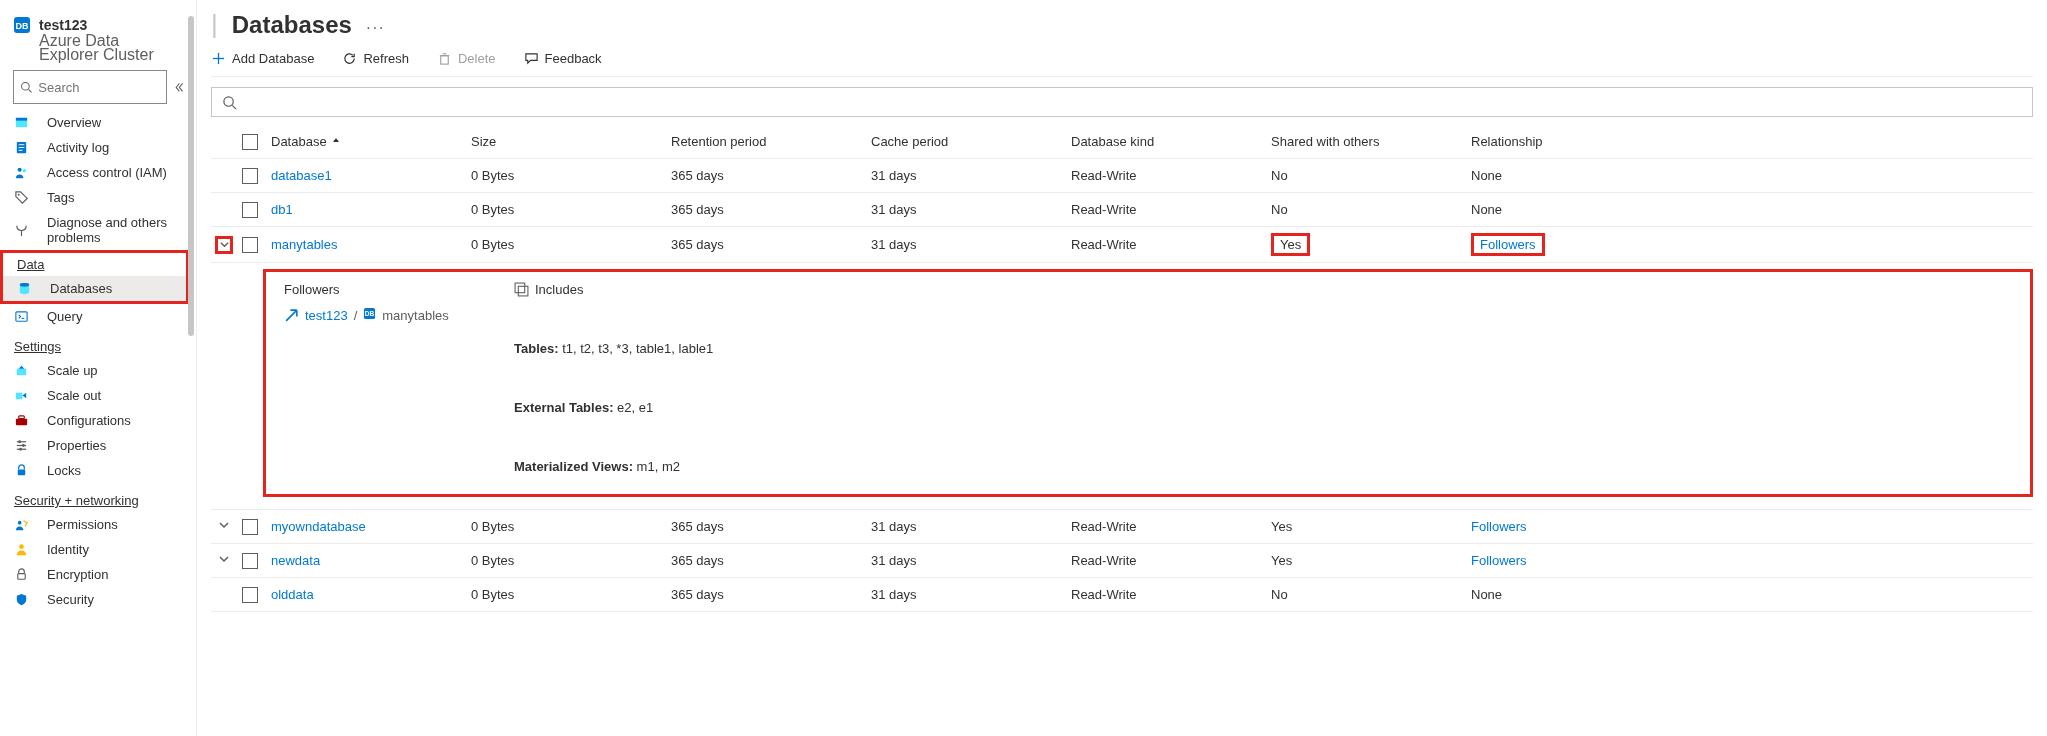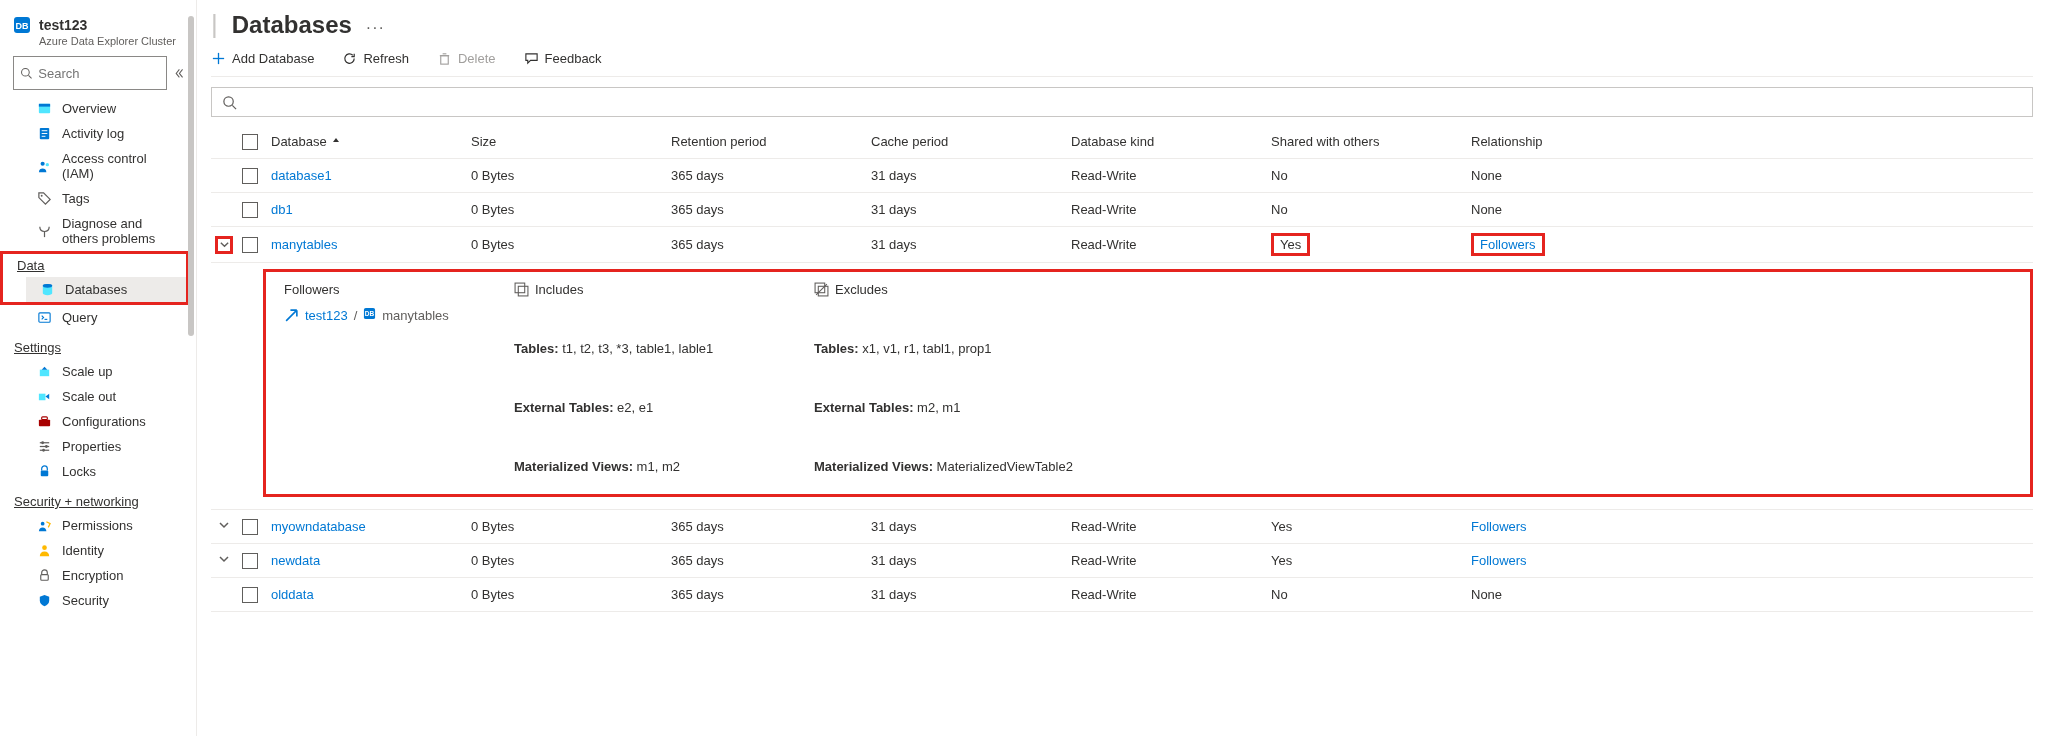--- a/index.html
+++ b/index.html
@@ -66,21 +66,21 @@
     display: flex;
     align-items: flex-start;
     gap: 8px;
     padding: 6px 10px 8px 13px;
   }
   .resource-icon {
     width: 18px; height: 18px;
     flex: 0 0 18px;
   }
   .resource-title { font-size: 14px; font-weight: 600; line-height: 18px; }
-  .resource-subtitle { font-size: 11px; color: var(--text-secondary); line-height: 14px; }
+  .resource-subtitle { font-size: 16px; color: var(--text-secondary); line-height: 14px; }
 
   
   .search-row {
     display: flex; align-items: center; gap: 6px;
     padding: 0 0 6px 13px;
   }
   .search-box {
     flex: 1 1 auto;
     position: relative;
     border: 1px solid #8a8886;
@@ -104,26 +104,25 @@
   
   .nav-group-label {
     padding: 10px 14px 4px 14px;
     font-size: 13px;
     color: var(--text-primary);
     text-decoration: underline;
   }
   .nav-item {
     display: flex;
     align-items: center;
-    gap: 10px;
+    gap: 18px;
     padding: 5px 14px;
     cursor: pointer;
     color: var(--text-primary);
     font-size: 13px;
-    margin-left: 23px;
   }
   .nav-item.selected { background: var(--selected-bg); }
   .nav-item svg { width: 15px; height:15px; flex:0 0 15px; }
   .nav-group-box {
     border: 3px solid var(--highlight);
     margin-right:-3px;
   }
   .nav-group-box .nav-group-label { padding-top:4px; }
 
   
@@ -526,30 +525,20 @@
                 </div>
                 <div>
                   <div class="col-header"><svg viewBox="0 0 14 14">
                       <rect x="1" y="1" width="9" height="9" fill="none" stroke="currentColor"></rect>
                       <rect x="4" y="4" width="9" height="9" fill="none" stroke="currentColor"></rect>
                     </svg>Includes</div>
                   <div class="kv-line"><b>Tables:</b> t1, t2, t3, *3, table1, lable1</div>
                   <div class="kv-line"><b>External Tables:</b> e2, e1</div>
                   <div class="kv-line"><b>Materialized Views:</b> m1, m2</div>
                 </div>
-                <div>
-                  <div class="col-header"><svg viewBox="0 0 14 14">
-                      <rect x="1" y="1" width="9" height="9" fill="none" stroke="currentColor"></rect>
-                      <rect x="4" y="4" width="9" height="9" fill="none" stroke="currentColor"></rect>
-                      <line x1="2" y1="12" x2="12" y2="2" stroke="currentColor"></line>
-                    </svg>Excludes</div>
-                  <div class="kv-line"><b>Tables:</b> x1, v1, r1, tabl1, prop1</div>
-                  <div class="kv-line"><b>External Tables:</b> m2, m1</div>
-                  <div class="kv-line"><b>Materialized Views:</b> MaterializedViewTable2</div>
-                </div>
               </div>
             </div>
           </div>
           <div class="row">
             <span class="chev-cell">
               <span style="cursor:pointer"><svg viewBox="0 0 12 12">
                   <path d="M2 4l4 4 4-4" fill="none" stroke="currentColor" stroke-width="1.5"></path>
                 </svg></span>
             </span>
             <span class="chev-cell">

